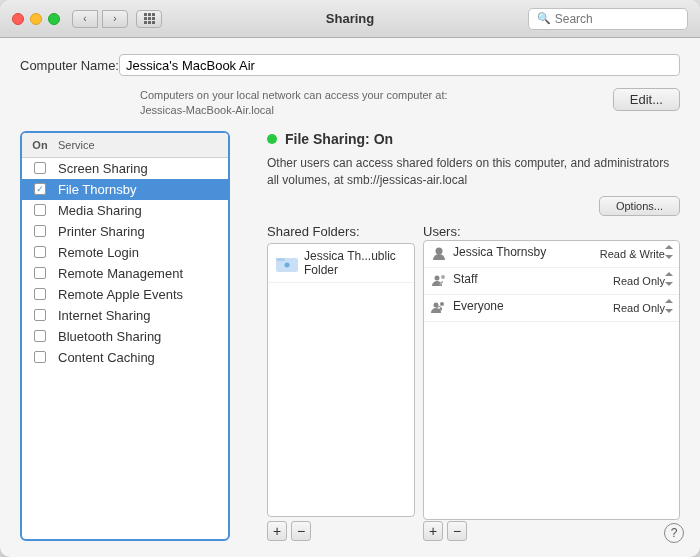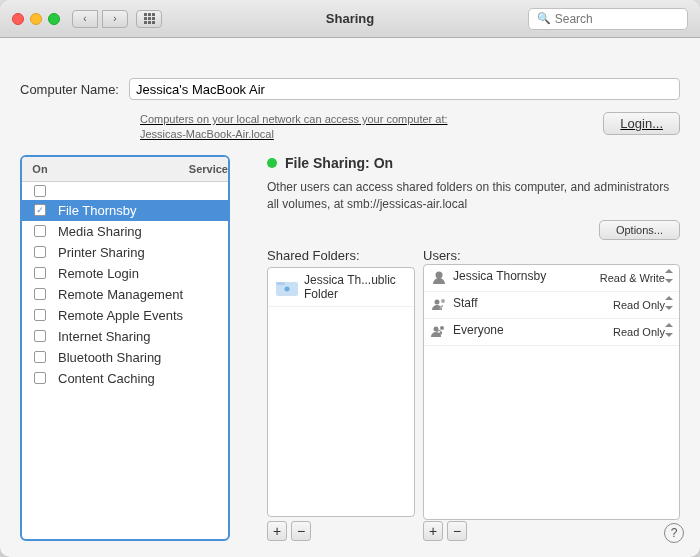--- a/index.html
+++ b/index.html
@@ -146,22 +146,21 @@
       display: flex;
       flex-direction: column;
       gap: 12px;
       overflow: hidden;
     }
 
     
     .computer-name-row {
       display: flex;
       align-items: center;
-      gap: 10px;
-      margin-top: 24px;
+      gap: 0;
     }
 
     .computer-name-label {
       font-size: 13px;
       font-weight: 500;
       color: #333;
       white-space: nowrap;
     }
 
     .computer-name-input {
@@ -174,21 +173,20 @@
       background: white;
       outline: none;
     }
 
     
     .sub-info-row {
       display: flex;
       align-items: flex-start;
       justify-content: space-between;
       padding-left: 120px;
-      text-decoration: underline;
     }
 
     .sub-info-text {
       font-size: 11px;
       color: #666;
       line-height: 1.4;
     }
 
     .edit-btn {
       background: linear-gradient(180deg, #f7f7f7, #e3e3e3);
@@ -232,24 +230,23 @@
     .services-header-on {
       font-size: 11px;
       font-weight: 600;
       color: #555;
       text-align: center;
       padding: 2px 0;
     }
 
     .services-header-service {
       font-size: 11px;
-      font-weight: 700;
+      font-weight: 400;
       color: #555;
       padding: 2px 0;
-      text-align: right;
     }
 
     .services-list {
       flex: 1;
       overflow-y: auto;
     }
 
     .service-item {
       display: grid;
       grid-template-columns: 36px 1fr;
@@ -546,36 +543,37 @@
       <div class="computer-name-row">
         <span class="computer-name-label">Computer Name:</span>
         <input class="computer-name-input" type="text" value="Jessica's MacBook Air" style="">
       </div>
 
       <div class="sub-info-row">
         <div class="sub-info-text">
           <div>Computers on your local network can access your computer at:</div>
           <div>Jessicas-MacBook-Air.local</div>
         </div>
-        <button class="edit-btn">Login...</button>
+        <button class="edit-btn">Edit...</button>
       </div>
 
       <div class="main-panels">
 
         <div class="services-panel">
           <div class="services-header">
             <div class="services-header-on">On</div>
             <div class="services-header-service">Service</div>
           </div>
           <div class="services-list">
 
             <div class="service-item">
               <div class="service-checkbox-cell">
                 <div class="service-checkbox"></div>
               </div>
+              <span class="service-name">Screen Sharing</span>
             </div>
 
             <div class="service-item selected">
               <div class="service-checkbox-cell">
                 <div class="service-checkbox checked-white">✓</div>
               </div>
               <span class="service-name">File Thornsby</span>
             </div>
 
             <div class="service-item">

